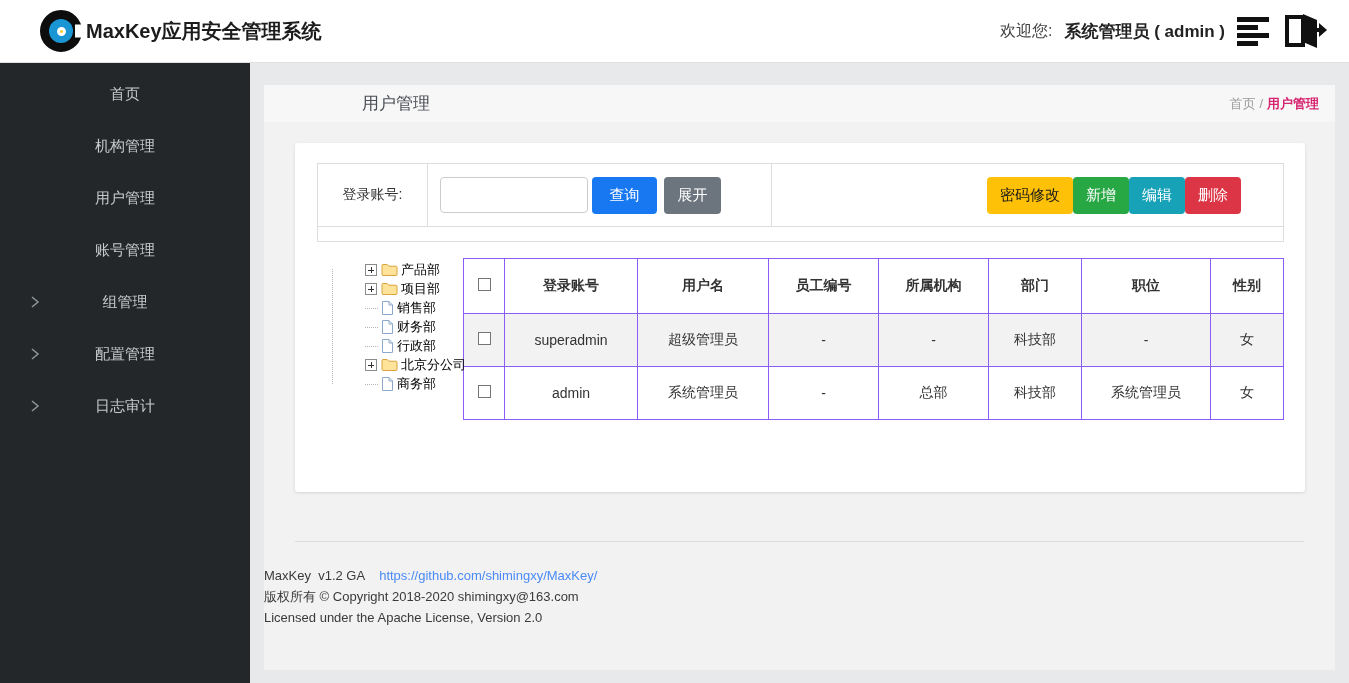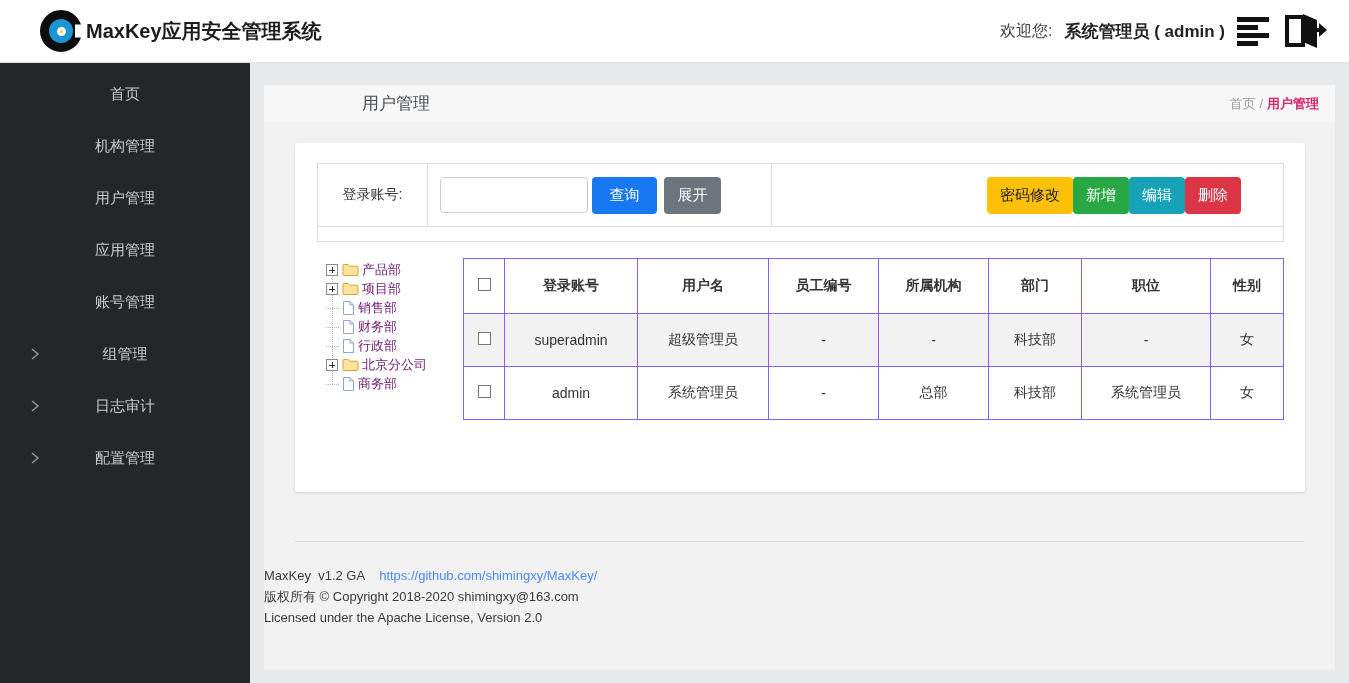--- a/index.html
+++ b/index.html
@@ -76,21 +76,21 @@
   .btn-success{ background:#28a745; }
   .btn-info{ background:#17a2b8; }
   .btn-danger{ background:#dc3545; }
 
   
   .main-row{ display:flex; margin-top:16px; }
   .tree-col{ width:146px; padding-left:9px; padding-top:2px; flex-shrink:0; }
   .tree{ position:relative; }
   .tree::before{ content:""; position:absolute; left:6px; top:9px; bottom:9px;
     border-left:1px dotted #b5b5b5; }
-  .tree-row{ height:19px; display:flex; align-items:center; font-size:13px; color:#701a75; }
+  .tree-row{ height:19px; display:flex; align-items:center; font-size:13px; color:#000000;margin-left:39px; }
   .expander{ position:relative; z-index:1; width:12px; height:12px; background:#fff;
     border:1px solid #8b8b8b; margin-right:4px; flex-shrink:0; cursor:pointer; }
   .expander::before{ content:""; position:absolute; left:2px; top:5px; width:6px; height:1px; background:#333; }
   .expander::after{ content:""; position:absolute; left:5px; top:2px; width:1px; height:6px; background:#333; }
   .connector{ position:relative; width:16px; height:100%; flex-shrink:0; }
   .connector::before{ content:""; position:absolute; left:0; top:50%; width:13px;
     border-top:1px dotted #b5b5b5; }
   .node-icon{ display:inline-flex; margin-right:3px; flex-shrink:0; }
   .tree-label{ cursor:pointer; white-space:nowrap; }
 
@@ -153,48 +153,45 @@
     <div class="side-item">
       <span>首页</span>
     </div>
     <div class="side-item">
       <span>机构管理</span>
     </div>
     <div class="side-item">
       <span>用户管理</span>
     </div>
     <div class="side-item">
-      <span>应用管理</span>
-    </div>
-    <div class="side-item">
       <span>账号管理</span>
     </div>
     <div class="side-item">
       <span class="chev">
         <svg width="10" height="16" viewBox="0 0 10 16">
             <polyline points="2,3 8,8 2,13" fill="none" stroke="#8e9396" stroke-width="1.6"></polyline>
           </svg>
       </span>
       <span>组管理</span>
     </div>
     <div class="side-item">
       <span class="chev">
         <svg width="10" height="16" viewBox="0 0 10 16">
             <polyline points="2,3 8,8 2,13" fill="none" stroke="#8e9396" stroke-width="1.6"></polyline>
           </svg>
       </span>
-      <span>日志审计</span>
+      <span>配置管理</span>
     </div>
     <div class="side-item">
       <span class="chev">
         <svg width="10" height="16" viewBox="0 0 10 16">
             <polyline points="2,3 8,8 2,13" fill="none" stroke="#8e9396" stroke-width="1.6"></polyline>
           </svg>
       </span>
-      <span>配置管理</span>
+      <span>日志审计</span>
     </div>
   </nav>
 
   <main class="content">
     <div class="panel">
 
       <div class="title-bar">
         <span class="page-title">用户管理</span>
         <span class="breadcrumb">
           <a class="bc-home">首页</a><span class="bc-sep">/</span><span class="bc-cur">用户管理</span>

